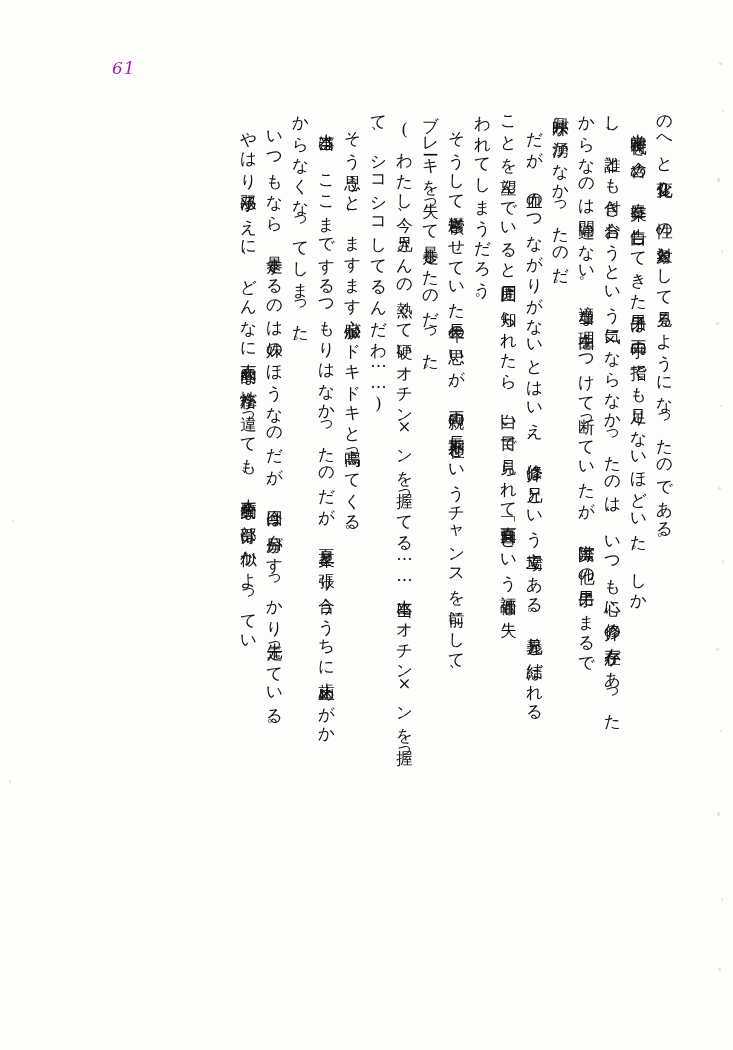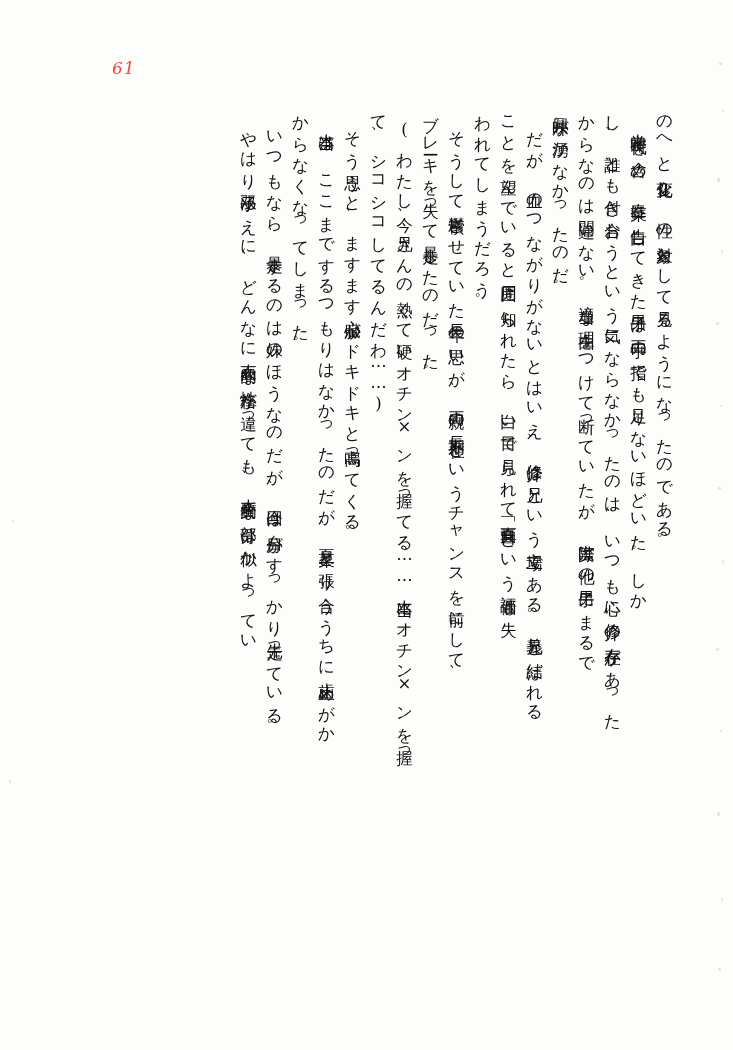--- a/index.html
+++ b/index.html
@@ -29,21 +29,21 @@
     opacity: .55;
   }
 
   #page-number {
     position: absolute;
     left: 112px;
     top: 58px;
     font-size: 17px;
     font-family: "DejaVu Serif", "Liberation Serif", serif;
     font-style: italic;
-    color: #ef4444;
+    color: #a21caf;
     letter-spacing: 1px;
   }
 
   
   #text-block {
     position: absolute;
     top: 104px;
     left: 62px;
     width: 610px;
     height: 840px;

